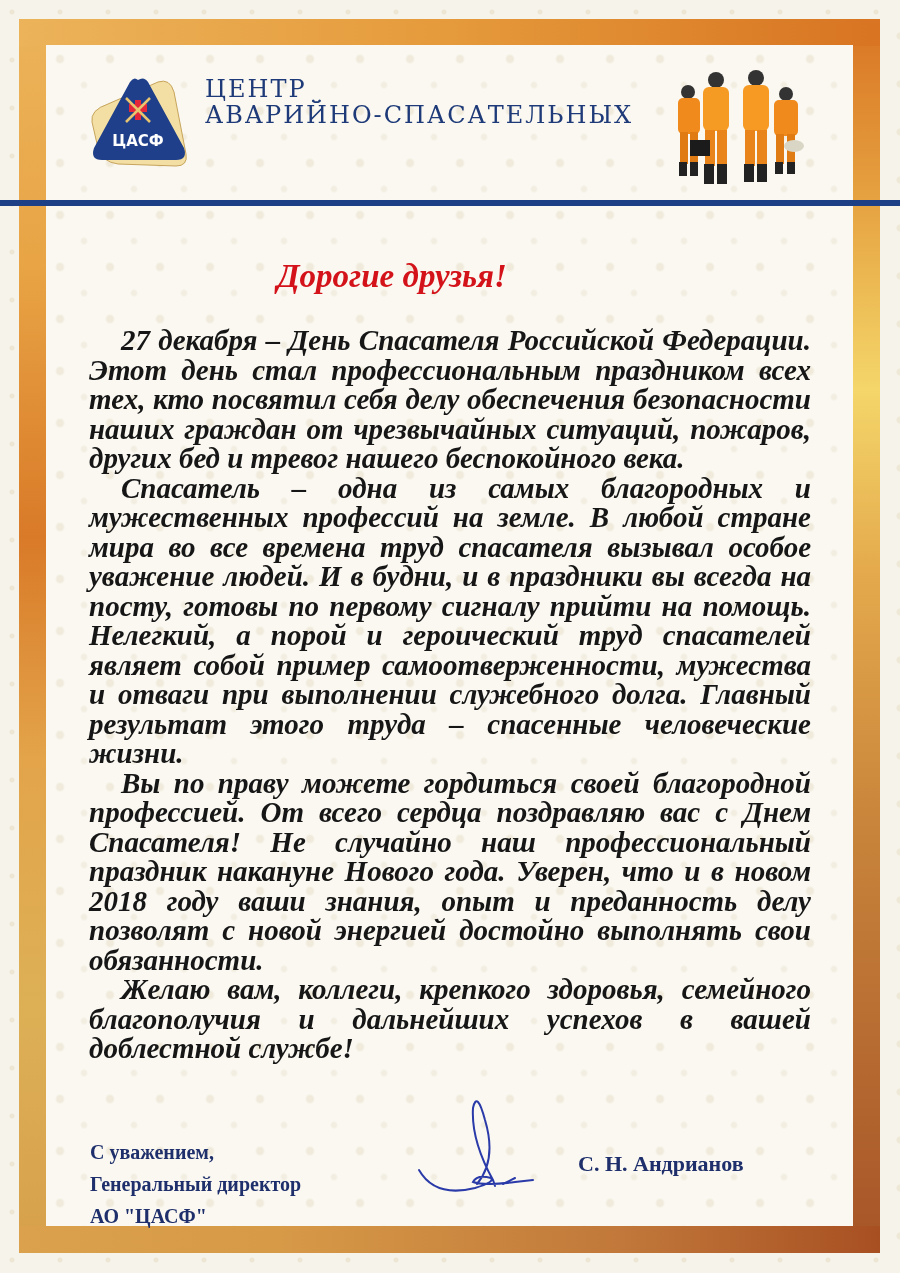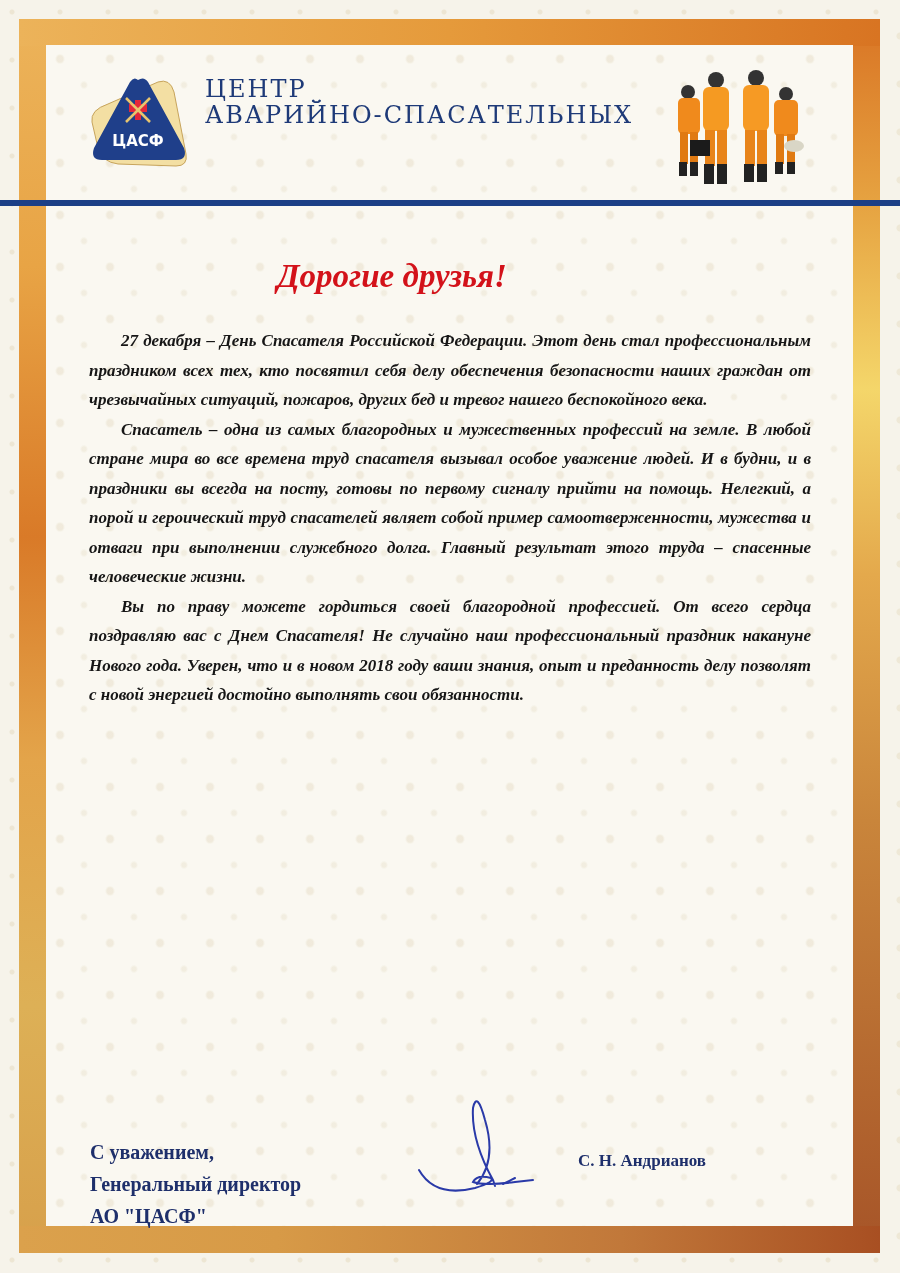--- a/index.html
+++ b/index.html
@@ -28,29 +28,29 @@
     background-size:50px 52px;}
   .blue-line{position:absolute;left:0;top:200px;width:900px;height:6px;background:#1c3f86;}
   .logo{position:absolute;left:88px;top:74px;width:100px;height:96px;}
   .org-name{position:absolute;left:205px;top:76px;color:#1e3a78;font-family:"DejaVu Serif",serif;
     font-size:24px;line-height:26px;letter-spacing:2px;font-weight:normal;}
   .org-name div{white-space:nowrap;}
   .rescuers{position:absolute;left:668px;top:62px;width:140px;height:130px;}
   .greeting{position:absolute;left:0;width:784px;top:258px;text-align:center;color:#d3121a;
     font-family:"Liberation Serif",serif;font-style:italic;font-weight:bold;font-size:33px;}
   .body-text{position:absolute;left:89px;top:326px;width:722px;color:#161616;
-    font-family:"Liberation Serif",serif;font-style:italic;font-weight:bold;font-size:17px;line-height:29.5px;
+    font-family:"Liberation Serif",serif;font-style:italic;font-weight:bold;font-size:29px;line-height:29.5px;
     text-align:justify;}
   .body-text p{margin:0;text-indent:32px;}
   .sign{position:absolute;left:90px;top:1136px;color:#1e2f6b;font-family:"Liberation Serif",serif;
     font-weight:bold;font-size:20px;line-height:32px;}
   .sign div{white-space:nowrap;}
   .signature{position:absolute;left:415px;top:1090px;width:150px;height:115px;}
   .signer{position:absolute;left:578px;top:1151px;color:#1e2f6b;font-family:"Liberation Serif",serif;
-    font-weight:bold;font-size:17px;white-space:nowrap;}
+    font-weight:bold;font-size:22px;white-space:nowrap;}
 </style>
 </head>
 <body>
 
 <div class="frame"></div>
 <div class="frame-left"></div>
 <div class="frame-right"></div>
 <div class="frame-top"></div>
 <div class="frame-bottom"></div>
 <div class="inner"></div>
@@ -114,20 +114,21 @@
     </g>
   </svg>
 </div>
 
 <div class="greeting">Дорогие друзья!</div>
 
 <div class="body-text">
   <p>27 декабря – День Спасателя Российской Федерации. Этот день стал профессиональным праздником всех тех, кто посвятил себя делу обеспечения безопасности наших граждан от чрезвычайных ситуаций, пожаров, других бед и тревог нашего беспокойного века.</p>
   <p>Спасатель – одна из самых благородных и мужественных профессий на земле. В любой стране мира во все времена труд спасателя вызывал особое уважение людей. И в будни, и в праздники вы всегда на посту, готовы по первому сигналу прийти на помощь. Нелегкий, а порой и героический труд спасателей являет собой пример самоотверженности, мужества и отваги при выполнении служебного долга. Главный результат этого труда – спасенные человеческие жизни.</p>
   <p>Вы по праву можете гордиться своей благородной профессией. От всего сердца поздравляю вас с Днем Спасателя! Не случайно наш профессиональный праздник накануне Нового года. Уверен, что и в новом 2018 году ваши знания, опыт и преданность делу позволят с новой энергией достойно выполнять свои обязанности.</p>
+  <p>Желаю вам, коллеги, крепкого здоровья, семейного благополучия и дальнейших успехов в вашей доблестной службе!</p>
 </div>
 
 <div class="sign">
   <div>С уважением,</div>
   <div>Генеральный директор</div>
   <div>АО "ЦАСФ"</div>
 </div>
 
 <div class="signature">
   <svg width="150" height="115" viewBox="0 0 150 115">

